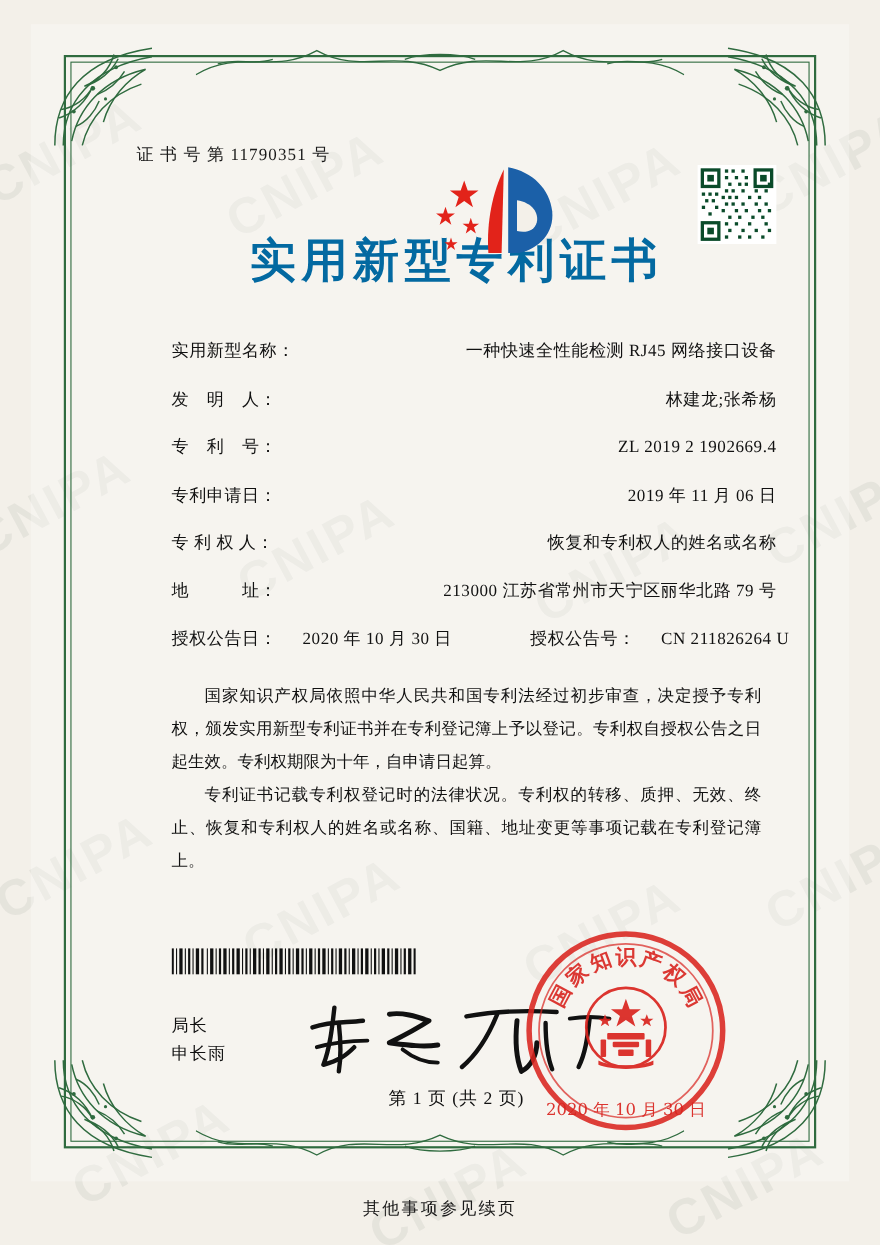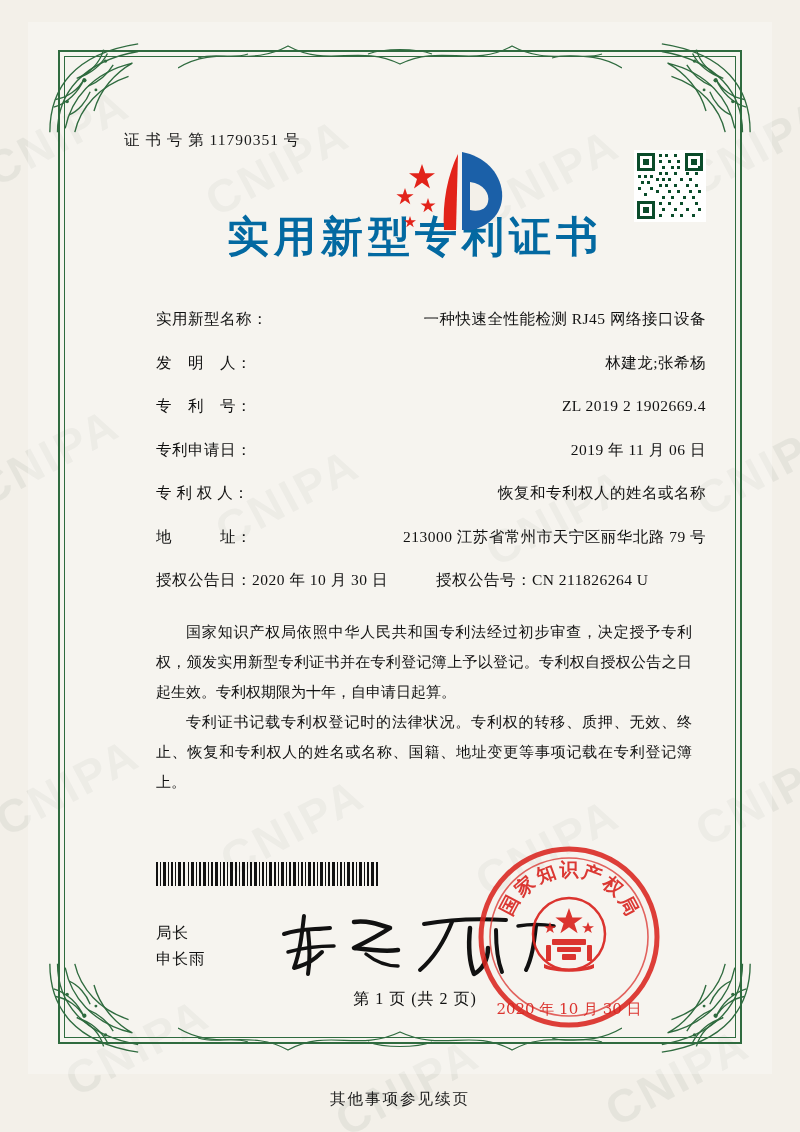--- a/index.html
+++ b/index.html
@@ -130,20 +130,21 @@
   .fields {
     margin-top: 44px;
     padding-left: 32px;
     font-size: 15.5px;
     color: #111;
   }
   .field-row {
     display: flex;
     align-items: baseline;
     margin-bottom: 22.5px;
+    gap: 23px;
   }
   .fl {
     flex: 0 0 auto;
     letter-spacing: 0.5px;
     white-space: pre;
   }
   .fv {
     flex: 1 1 auto;
     letter-spacing: 0.5px;
     text-align: right;
@@ -176,20 +177,21 @@
 
   
   .sign-block {
     position: absolute;
     left: 32px;
     top: 818px;
     font-size: 15.5px;
     line-height: 26px;
     color: #111;
     letter-spacing: 1px;
+    font-family: Liberation Mono, monospace;
   }
   .signature {
     position: absolute;
     left: 150px;
     top: 806px;
     width: 290px;
     height: 72px;
   }
   .signature svg { display:block; }
 

